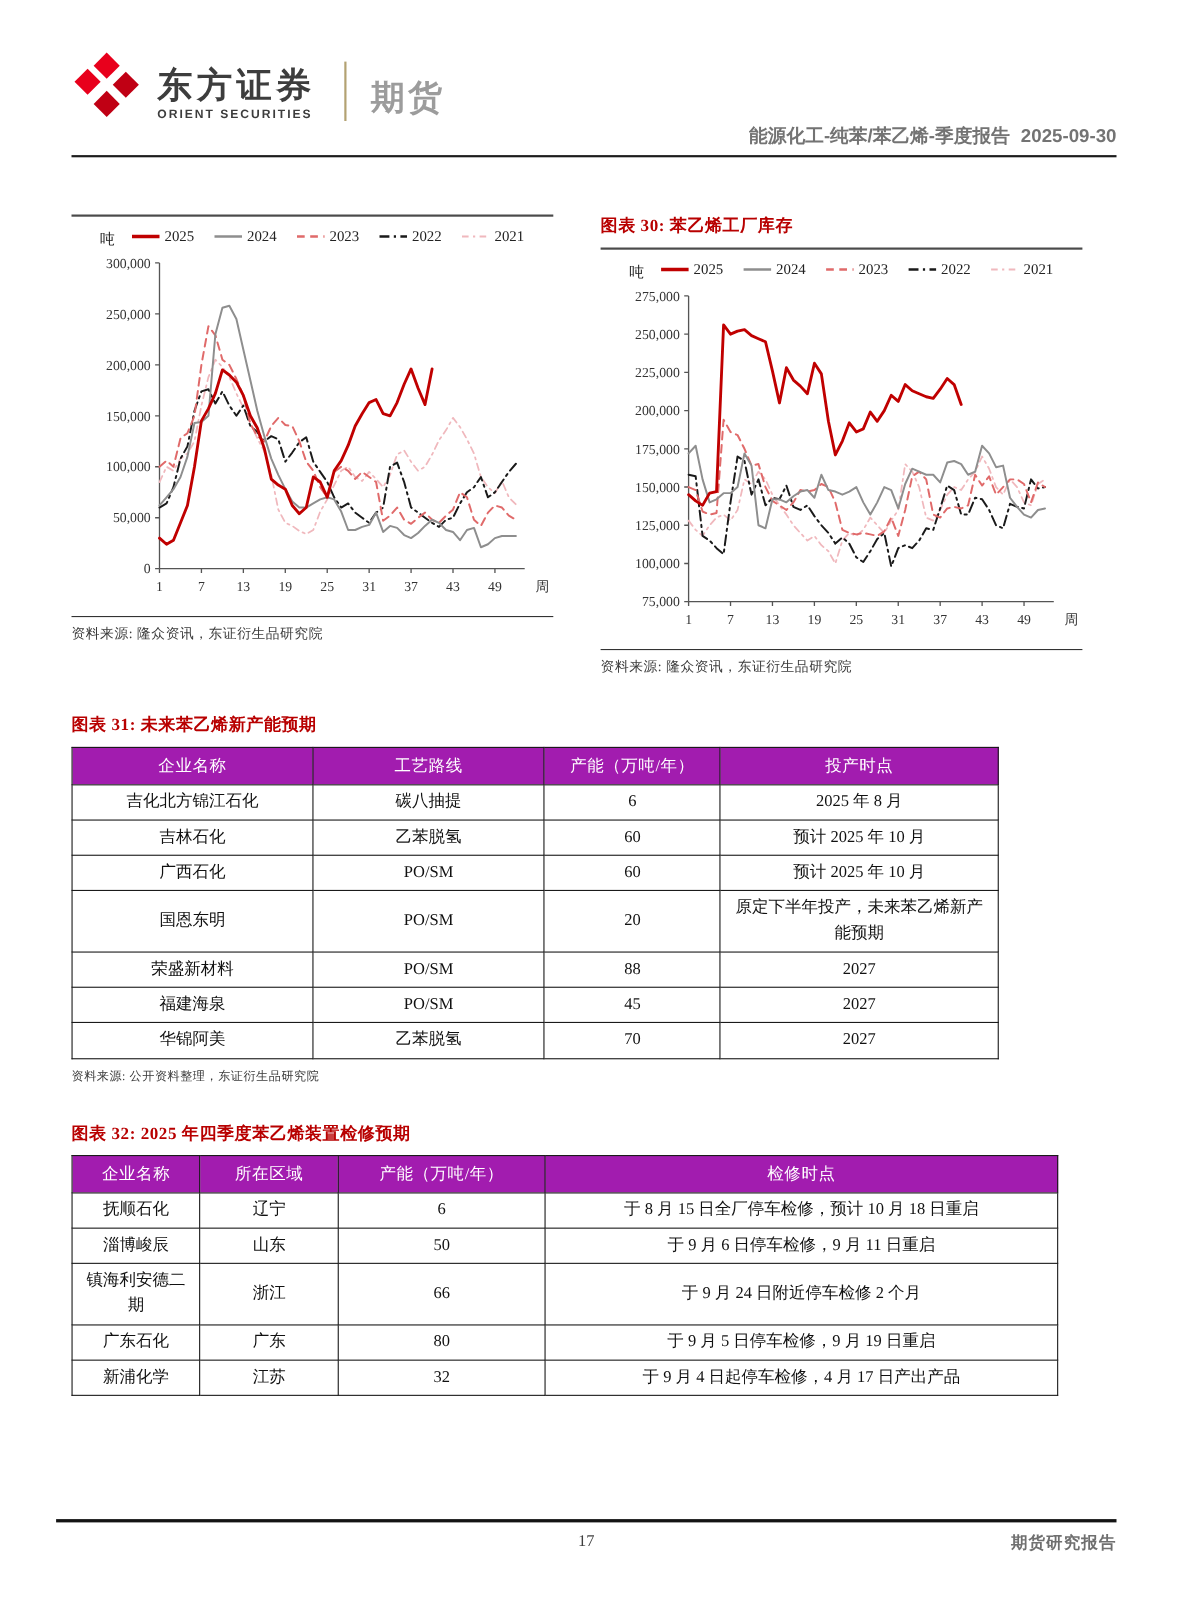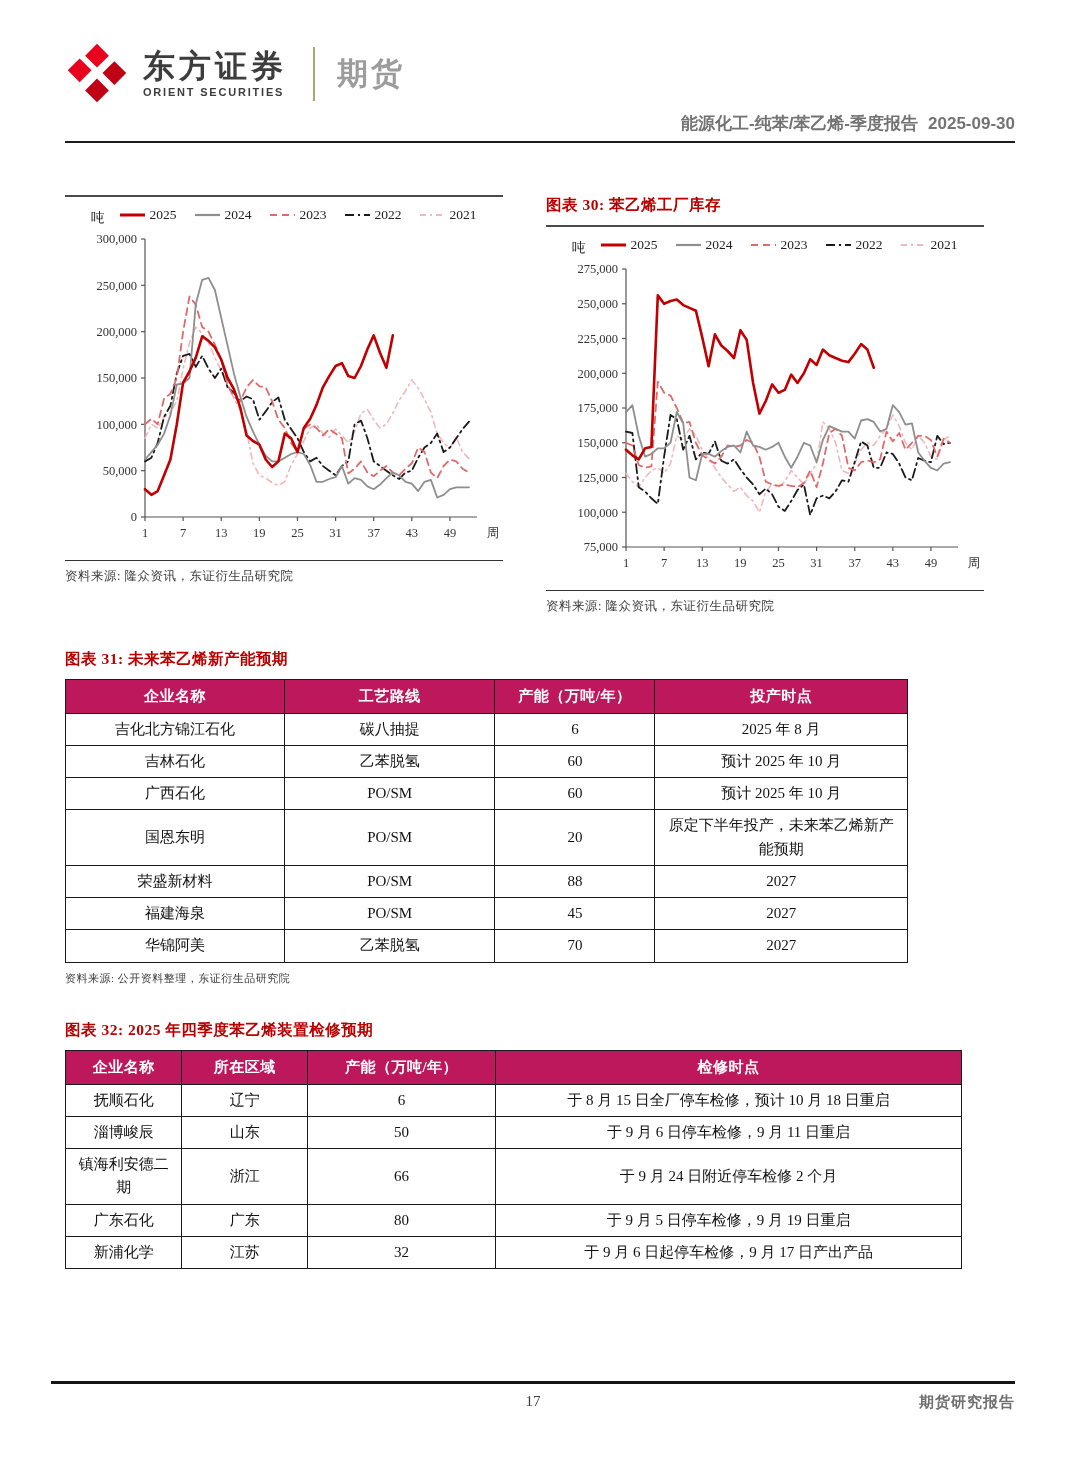--- a/index.html
+++ b/index.html
@@ -1,20 +1,20 @@
 <!DOCTYPE html>
 <html><head>
 <meta charset="utf-8">
 <style>
   html,body{margin:0;padding:0;background:#fff;}
   .page{position:relative;width:1080px;height:1466px;background:#ffffff;box-sizing:border-box;
         padding:38px 65px 0 65px;font-family:"Liberation Serif","DejaVu Serif",serif;color:#1a1a1a;overflow:hidden;}
 
   
-  .brand{display:flex;align-items:center;height:72px;}
+  .brand{display:flex;align-items:flex-end;height:72px;}
   .logo-svg{width:64px;height:64px;flex:0 0 auto;}
   .brand-text{margin-left:14px;font-family:"Liberation Sans","DejaVu Sans",sans-serif;}
   .brand-cn{font-size:32px;font-weight:bold;color:#3d3d3d;letter-spacing:4px;line-height:1.05;}
   .brand-en{font-size:11px;font-weight:bold;color:#3d3d3d;letter-spacing:1.8px;margin-top:3px;}
   .brand-divider{width:2px;height:54px;background:#b3a272;margin:0 22px 0 26px;}
   .brand-tag{font-size:31px;font-weight:bold;color:#9c9c9c;letter-spacing:3px;font-family:"Liberation Sans","DejaVu Sans",sans-serif;}
   .report-line{text-align:right;margin-top:2px;font-family:"Liberation Sans","DejaVu Sans",sans-serif;
                font-size:17px;font-weight:bold;color:#737373;}
   .report-line .date{margin-left:10px;}
   .header-rule{height:2px;background:#1c1c1c;margin-top:6px;}
@@ -30,21 +30,21 @@
   .legend-items{display:flex;align-items:center;gap:17px;}
   .legend-item{display:flex;align-items:center;gap:4px;white-space:nowrap;}
   .chart-svg{display:block;width:438px;height:328px;margin-top:2px;}
   .chart-svg text.tick{font-family:"Liberation Serif","DejaVu Serif",serif;font-size:12.5px;fill:#333;}
   .fig-source{font-size:12.5px;color:#3a3a3a;margin-top:7px;letter-spacing:.5px;}
 
   
   .table-sec{margin-top:34px;}
   .table-sec h3{margin:0 0 9px 0;}
   table.data{border-collapse:collapse;text-align:center;font-size:15px;table-layout:fixed;}
-  table.data th{background:#be185d;color:#ffffff;font-weight:bold;border:1.5px solid #1a1a1a;
+  table.data th{background:#a21caf;color:#ffffff;font-weight:normal;border:1.5px solid #1a1a1a;
                 padding:7px 12px;font-size:15px;letter-spacing:.5px;}
   table.data td{border:1.5px solid #1a1a1a;padding:4px 10px;line-height:1.55;color:#111;}
   #table-0 table.data{width:843px;}
   #table-1 table.data{width:897px;}
   .tbl-source{font-size:11px;color:#3a3a3a;margin-top:8px;letter-spacing:.5px;}
 
   
   .footer{position:absolute;left:51px;right:65px;top:1381px;}
   .footer-rule{height:2.5px;background:#141414;}
   .footer-row{position:relative;margin-top:9px;height:24px;}
@@ -354,21 +354,21 @@
           <tr>
             <td>广东石化</td>
             <td>广东</td>
             <td>80</td>
             <td>于 9 月 5 日停车检修，9 月 19 日重启</td>
           </tr>
           <tr>
             <td>新浦化学</td>
             <td>江苏</td>
             <td>32</td>
-            <td>于 9 月 6 日起停车检修，9 月 17 日产出产品</td>
+            <td>于 9 月 4 日起停车检修，4 月 17 日产出产品</td>
           </tr>
         </tbody>
       </table>
   </section>
 
   <footer class="footer">
     <div class="footer-rule"></div>
     <div class="footer-row">
       <div class="page-num">17</div>
       <div class="footer-label">期货研究报告</div>

